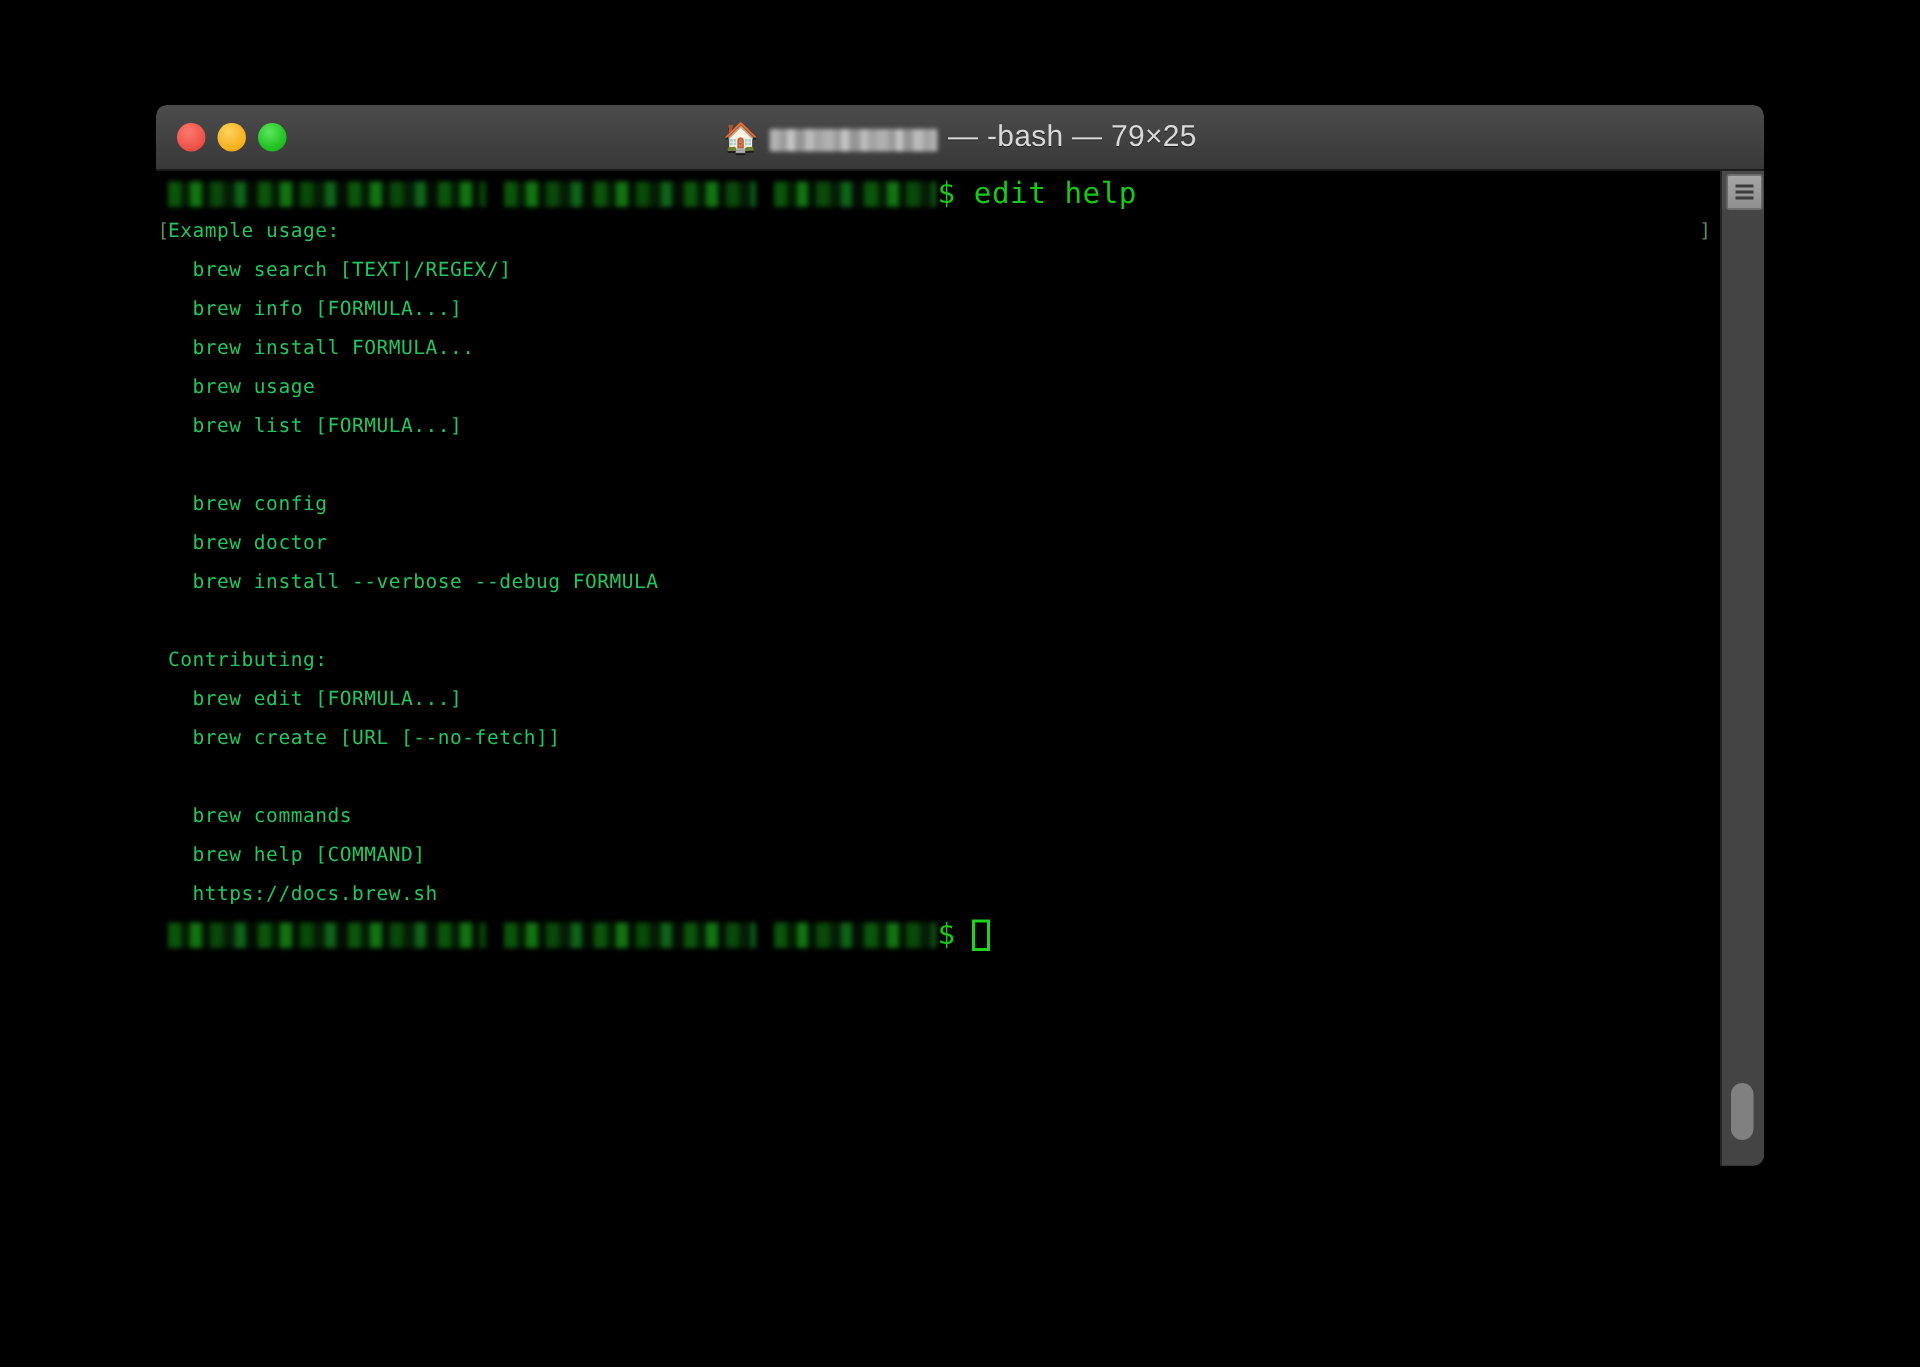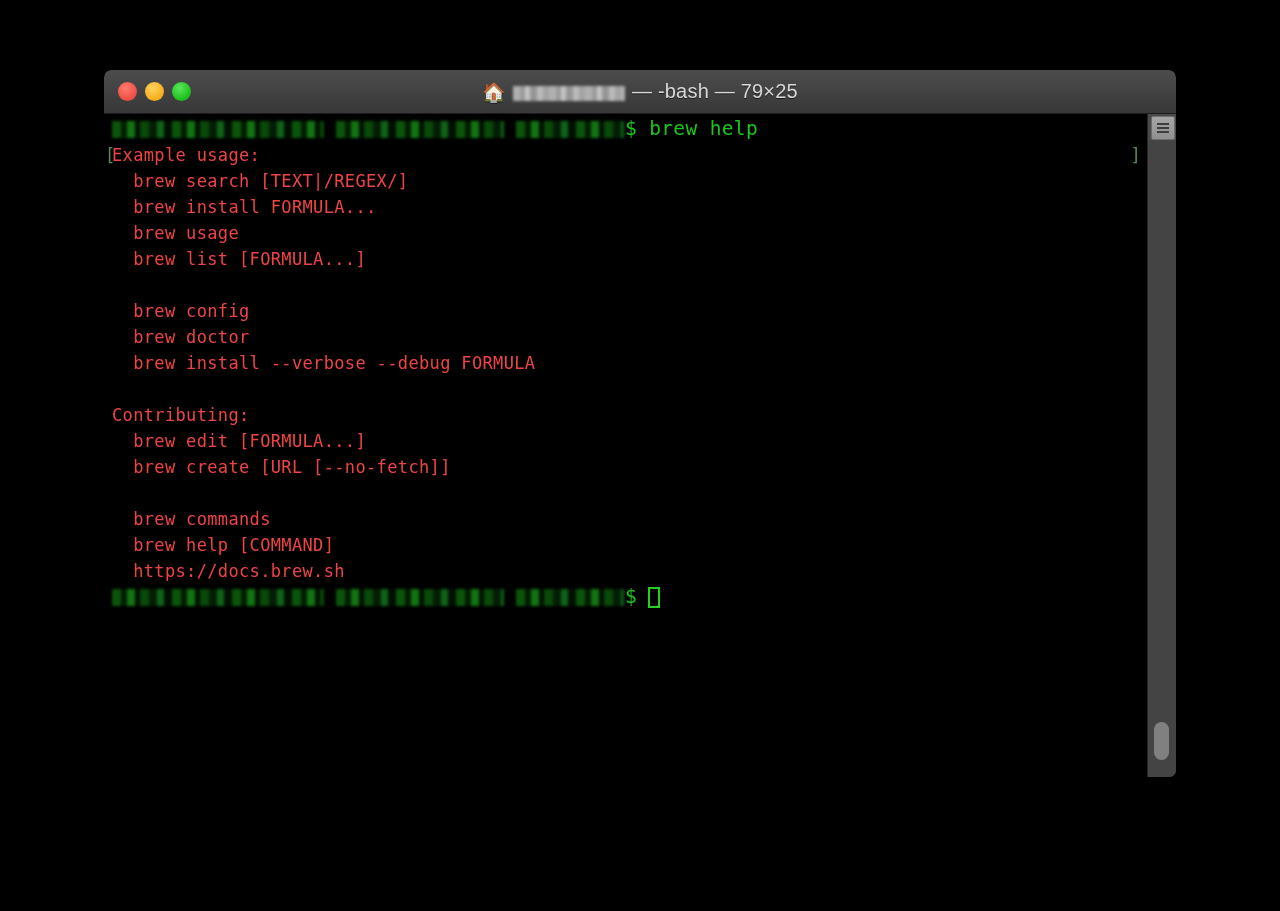--- a/index.html
+++ b/index.html
@@ -112,22 +112,22 @@
   #lines {
     position: absolute;
     left: 0;
     top: 2px;
     right: 0;
   }
   .line {
     height: 26px;
     line-height: 26px;
     font-family: "DejaVu Sans Mono", monospace;
-    font-size: 17px;
-    color: #ef4444;
+    font-size: 13px;
+    color: #22c55e;
     white-space: pre;
     padding-left: 8px;
     position: relative;
     letter-spacing: 0.35px;
   }
   .line.bracket-line::before {
     content: "[";
     position: absolute;
     left: 1px;
     color: #5e8a5e;
@@ -246,23 +246,24 @@
     <div id="title">
       <span id="home-icon">🏠</span>
       <span class="redact" id="title-user"></span>
       <span class="title-dash">— -bash — 79×25</span>
     </div>
   </div>
 
   <div id="body-wrap">
     <div id="screen">
       <div id="lines">
-          <div class="promptline"><span class="prompt-redact seg-a"></span><span class="prompt-gap"></span><span class="prompt-redact seg-b"></span><span class="prompt-gap"></span><span class="prompt-redact seg-c"></span><span class="dollar">$</span><span style="white-space: pre;"> brew help</span></div>
+          <div class="promptline"><span class="prompt-redact seg-a"></span><span class="prompt-gap"></span><span class="prompt-redact seg-b"></span><span class="prompt-gap"></span><span class="prompt-redact seg-c"></span><span class="dollar">$</span><span style="white-space: pre;"> edit help</span></div>
           <div class="line bracket-line">Example usage:</div>
           <div class="line">  brew search [TEXT|/REGEX/]</div>
+          <div class="line">  brew info [FORMULA...]</div>
           <div class="line">  brew install FORMULA...</div>
           <div class="line">  brew usage</div>
           <div class="line">  brew list [FORMULA...]</div>
           <div class="line">&nbsp;</div>
           <div class="line">  brew config</div>
           <div class="line">  brew doctor</div>
           <div class="line">  brew install --verbose --debug FORMULA</div>
           <div class="line">&nbsp;</div>
           <div class="line">Contributing:</div>
           <div class="line">  brew edit [FORMULA...]</div>

